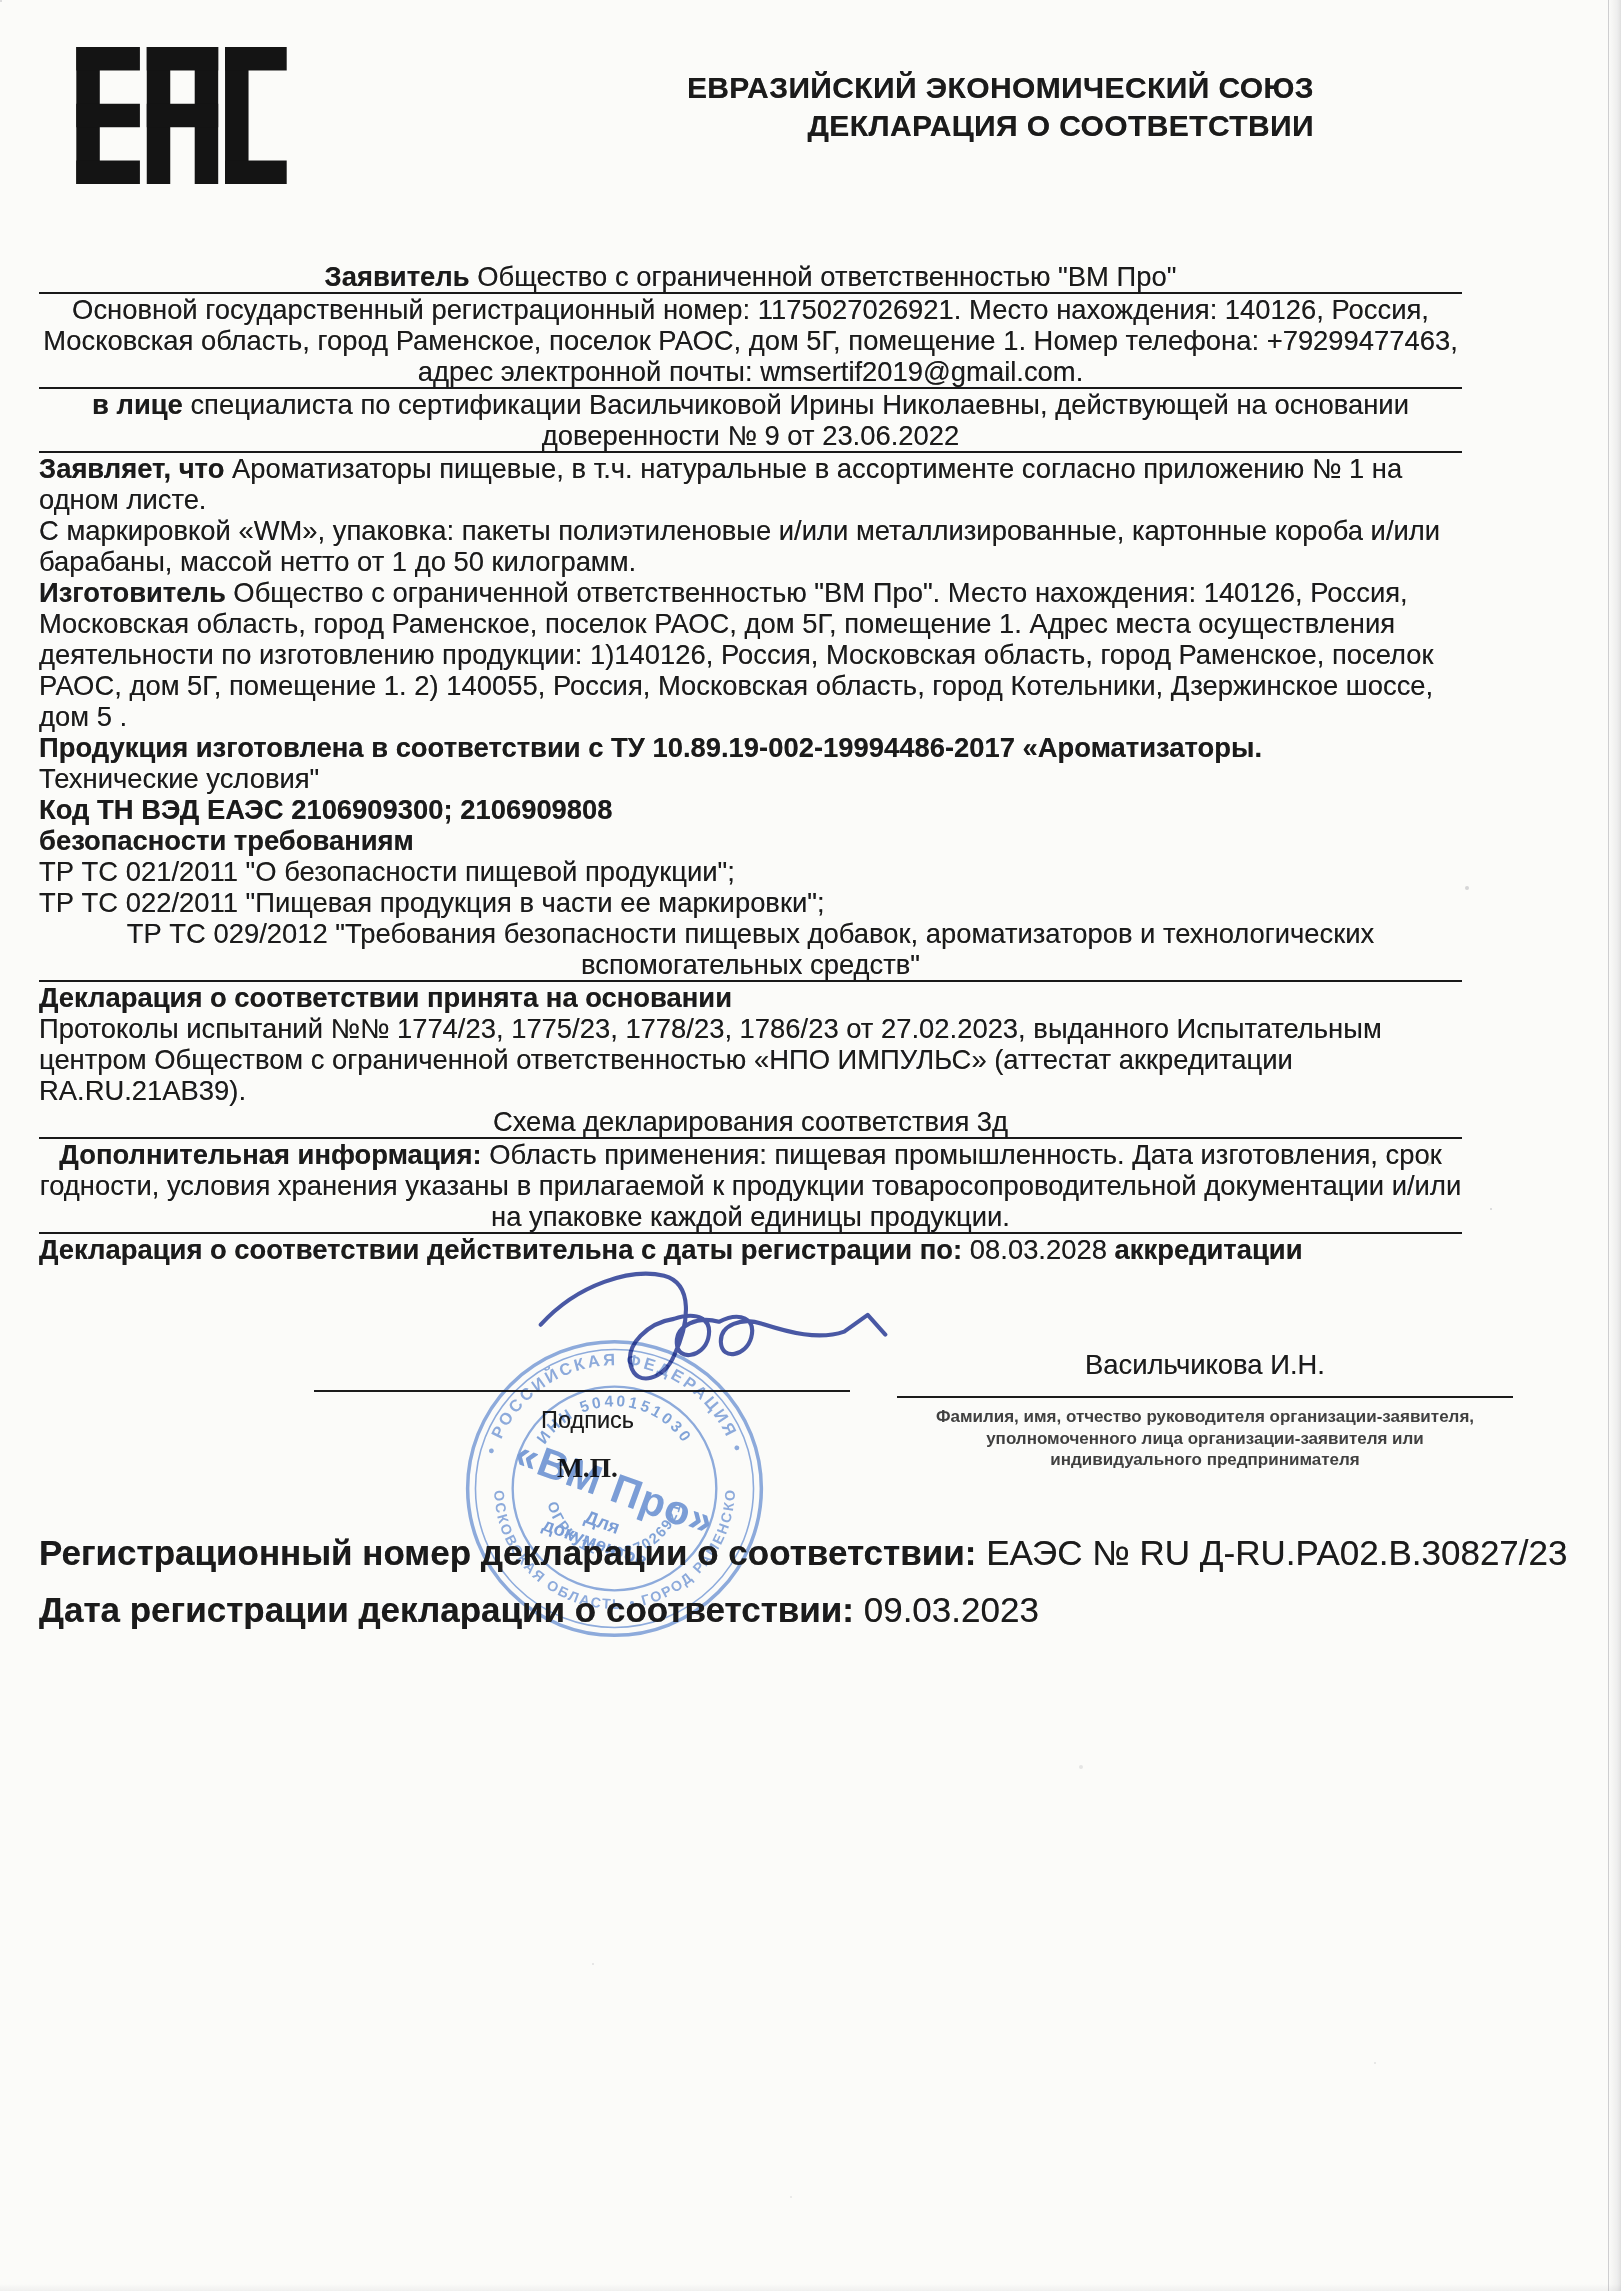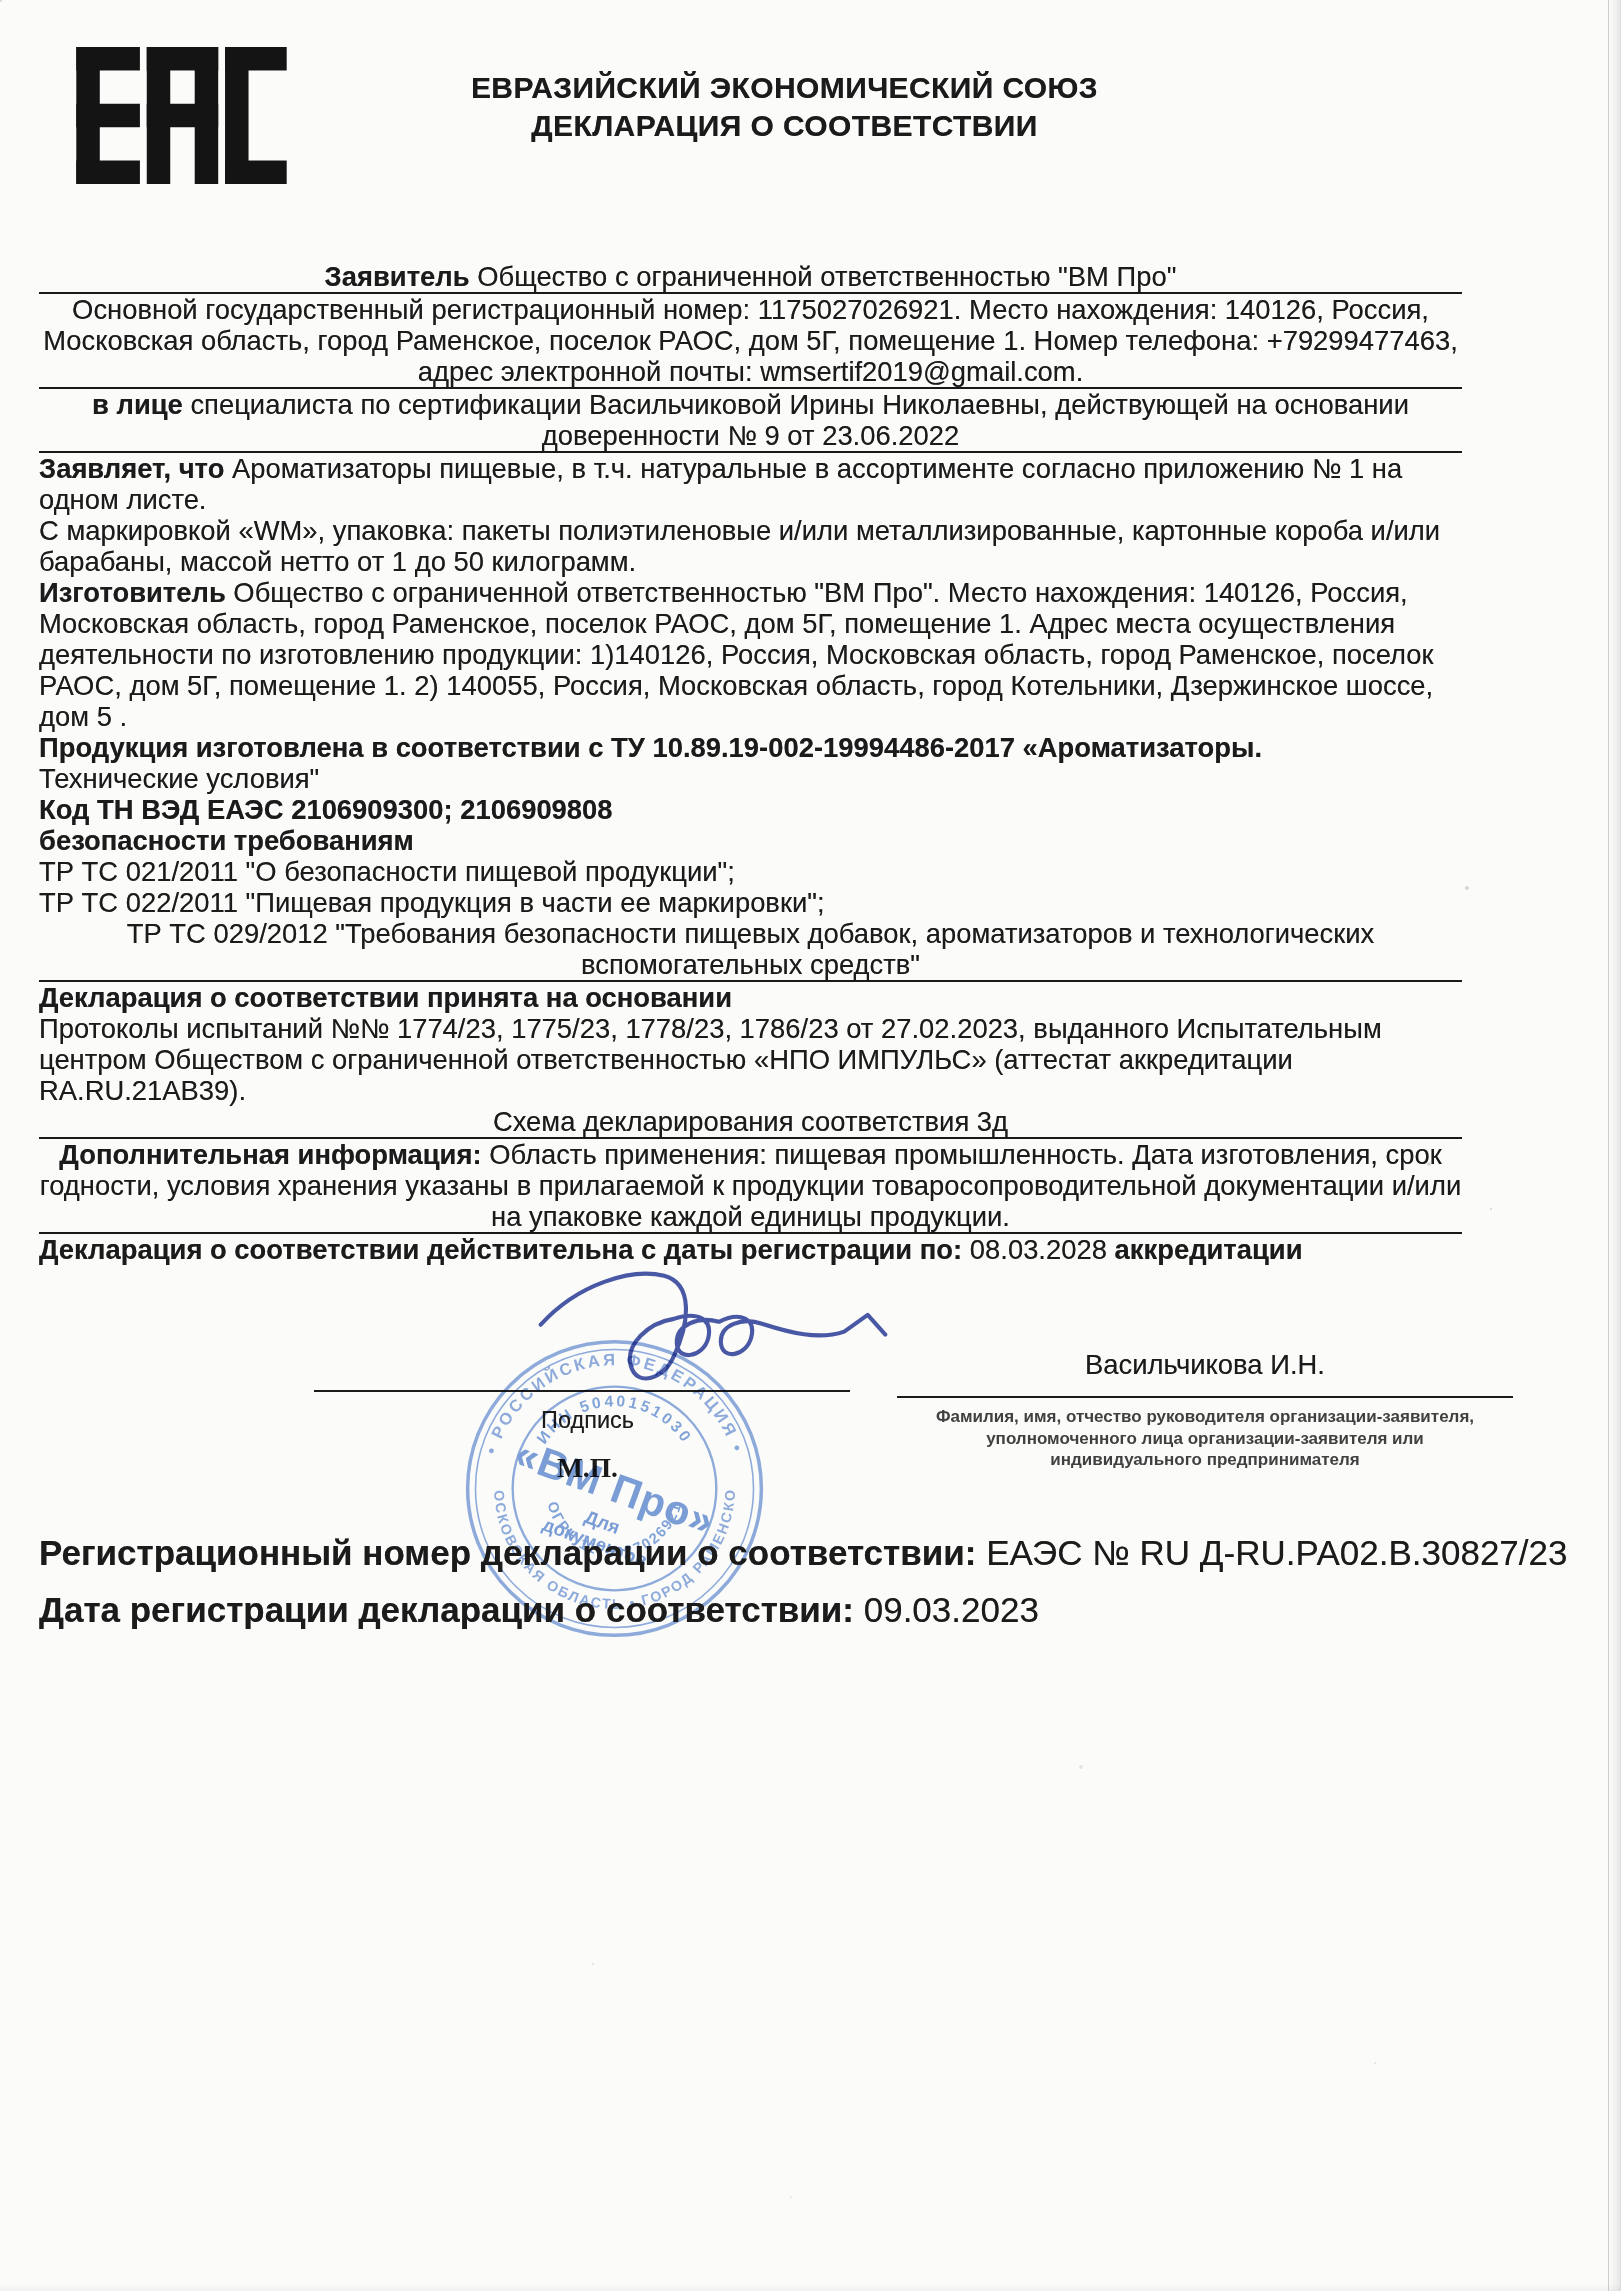--- a/index.html
+++ b/index.html
@@ -26,21 +26,21 @@
     background:rgba(70,70,80,.22);
     box-shadow: 1466px 887px 0 1px rgba(70,70,80,.20), 1048px 931px 0 0 rgba(70,70,80,.25),
       1428px 1163px 0 1px rgba(70,70,80,.18), 1313px 627px 0 0 rgba(70,70,80,.22),
       902px 747px 0 0 rgba(70,70,80,.20), 1490px 1208px 0 0 rgba(70,70,80,.22),
       247px 1619px 0 0 rgba(70,70,80,.16), 1080px 1766px 0 1px rgba(70,70,80,.12),
       592px 1963px 0 0 rgba(70,70,80,.15), 1374px 2062px 0 0 rgba(70,70,80,.14),
       790px 2196px 0 0 rgba(70,70,80,.12), 94px 1186px 0 0 rgba(70,70,80,.16);}
   .logo{position:absolute;left:76px;top:47px;width:211px;height:137px;}
   .header{
     position:absolute;left:255px;top:69px;width:1059px;
-    text-align:center;font-weight:bold;font-size:30px;line-height:38px;
+    text-align:right;font-weight:bold;font-size:30px;line-height:38px;
     letter-spacing:0.4px;
     text-shadow:0 0 0.5px rgba(20,20,20,0.65);
   }
   #text-col{
     position:absolute;left:39px;top:261px;width:1423px;
     font-size:27.4px;line-height:31px;
     text-shadow:0 0 0.5px rgba(20,20,20,0.55);
   }
   #text-col p{margin:0;padding:0;}
   #text-col p.u{border-bottom:2px solid #191919;text-align:center;}

